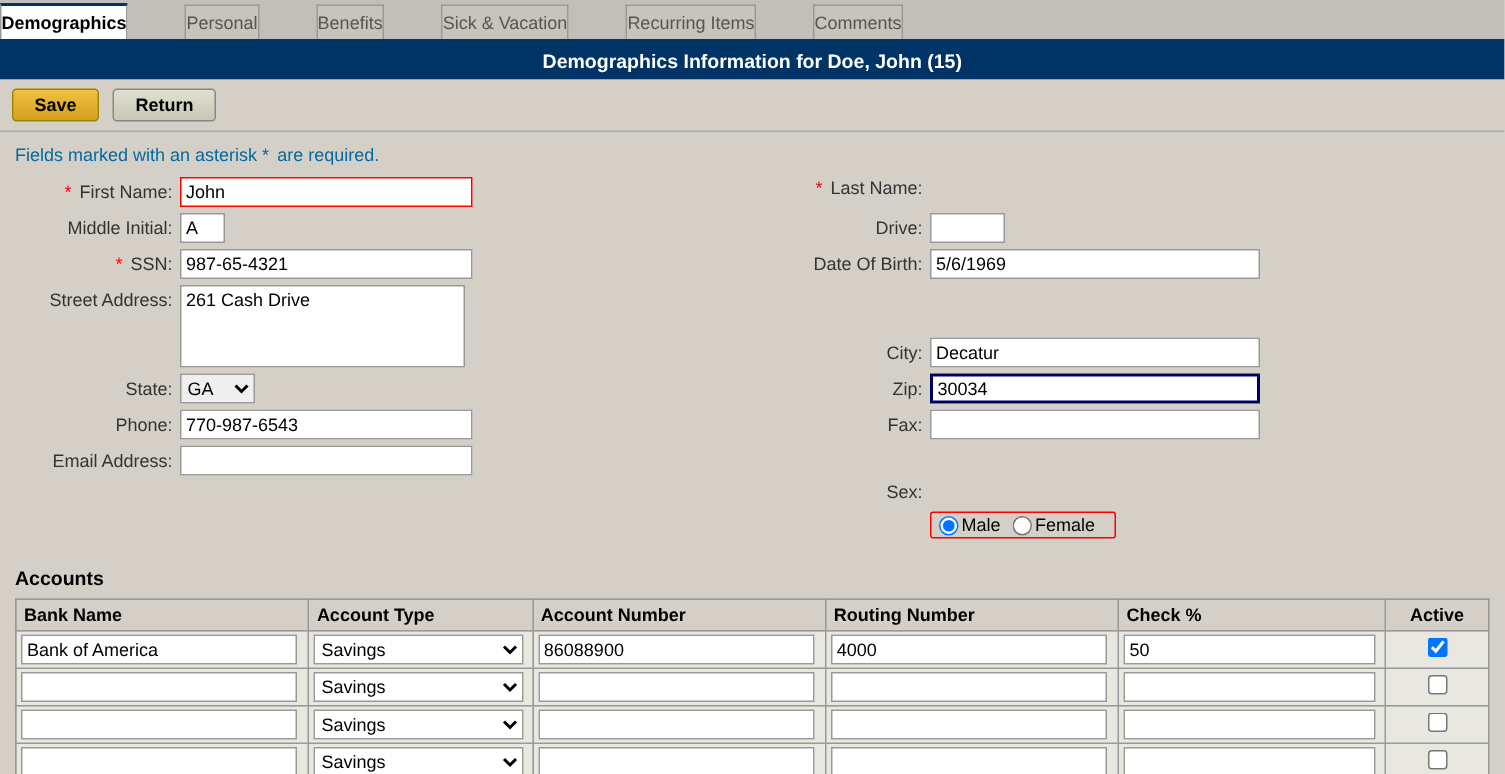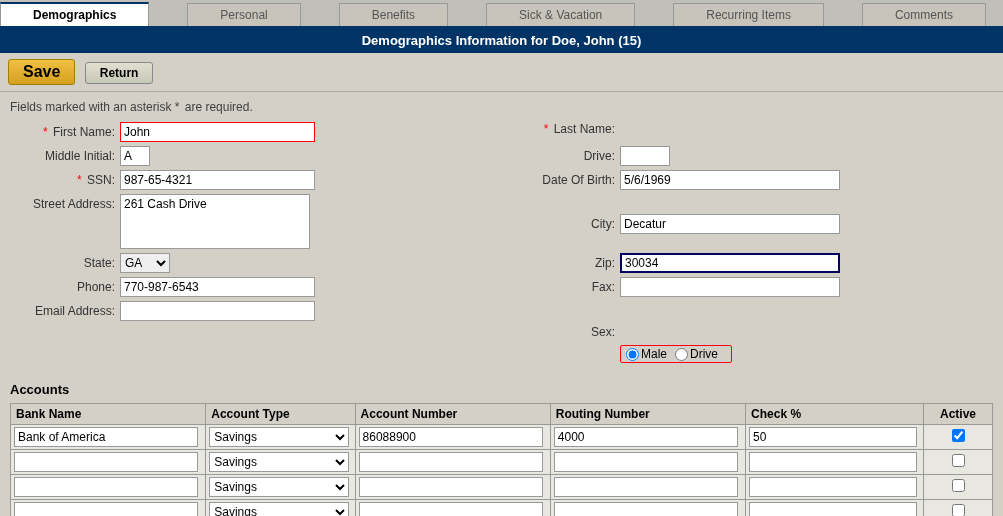--- a/index.html
+++ b/index.html
@@ -1,36 +1,36 @@
 <!DOCTYPE html>
 <html><head>
   <meta charset="utf-8">
   <style>
     * { box-sizing: border-box; margin: 0; padding: 0; font-family: Arial, sans-serif; font-size: 12px; }
     body { background: #d4d0c8; width: 1003px; }
 
     
     .tabs { display: flex; align-items: flex-end; background: #c0c0b8; padding-top: 2px; border-bottom: 2px solid #003366; }
-    .tab { padding: 4px 32px; background: #d4d0c8; border: 1px solid #999; border-bottom: none; margin-right: 2px; cursor: pointer; color: #333; font-size: 12px; text-align: right; }
+    .tab { padding: 4px 0; background: #d4d0c8; border: 1px solid #999; border-bottom: none; margin-right: 2px; cursor: pointer; color: #333; font-size: 12px; text-align: right; }
     .tab.active { background: #fff; font-weight: bold; border-top: 2px solid #003366; color: #000; }
     .tab:not(.active) { background: #c8c4bc; color: #555; margin-left: 36px; }
 
     
     .page-header { background: #003366; color: #fff; text-align: center; padding: 5px; font-weight: bold; font-size: 13px; }
 
     
     .toolbar { background: #d4d0c8; padding: 6px 8px; border-bottom: 1px solid #aaa; }
-    .btn-save { background: linear-gradient(to bottom, #f0c040, #d4a020); border: 1px solid #a08000; padding: 3px 14px; font-weight: bold; font-size: 16px; cursor: pointer; border-radius: 3px; color: #000; }
+    .btn-save { background: linear-gradient(to bottom, #f0c040, #d4a020); border: 1px solid #a08000; padding: 3px 14px; font-weight: bold; font-size: 12px; cursor: pointer; border-radius: 3px; color: #000; }
     .btn-return { background: linear-gradient(to bottom, #e0e0d0, #c8c8b8); border: 1px solid #888; padding: 3px 14px; font-weight: bold; font-size: 12px; cursor: pointer; border-radius: 3px; color: #000; margin-left: 6px; }
 
     
     .content { background: #d4d0c8; padding: 8px 10px; }
 
     .required-note { margin-bottom: 8px; color: #333; }
-    .required-note span { color: #404040; }
+    .required-note span { color: #0369a1; }
 
     
     .form-section { background: #d4d0c8; }
     .form-row { display: flex; align-items: flex-start; margin-bottom: 4px; }
     .form-col { display: flex; align-items: center; flex: 1; }
 
     .field-label { text-align: right; min-width: 110px; padding-right: 5px; color: #333; white-space: nowrap; }
     .required-star { color: red; margin-right: 2px; }
 
     input[type="text"] { border: 1px solid #999; padding: 2px 3px; font-size: 12px; height: 20px; }
@@ -131,21 +131,21 @@
         </div>
       </div>
       <div class="col-right">
         <div class="form-col">
           <span class="field-label">Date Of Birth:</span>
           <input type="text" style="width: 220px;" value="5/6/1969">
         </div>
       </div>
     </div>
 
-    <div class="form-row" style="align-items:flex-start;">
+    <div class="form-row" style="align-items:flex-end;">
       <div class="col-left">
         <div class="form-col" style="align-items:flex-start;">
           <span class="field-label" style="padding-top:3px;">Street Address:</span>
           <textarea class="street-textarea" style="">261 Cash Drive</textarea>
         </div>
       </div>
       <div class="col-right" style="padding-top:20px;">
         <div class="form-col">
           <span class="field-label">City:</span>
           <input type="text" style="width: 220px;" value="Decatur">
@@ -193,21 +193,21 @@
           <input type="text" style="width: 195px;" value="">
         </div>
       </div>
       <div class="col-right">
         <div class="form-col">
           <span class="field-label">Sex:</span>
           <div class="sex-group">
             <input type="radio" name="sex" id="male" checked="" style="">
             <label for="male">Male</label>
             <input type="radio" name="sex" id="female" style="">
-            <label for="female">Drive</label>
+            <label for="female">Female</label>
           </div>
         </div>
       </div>
     </div>
 
   </div>
 
   <div class="accounts-header">Accounts</div>
 
   <table class="accounts-table">

